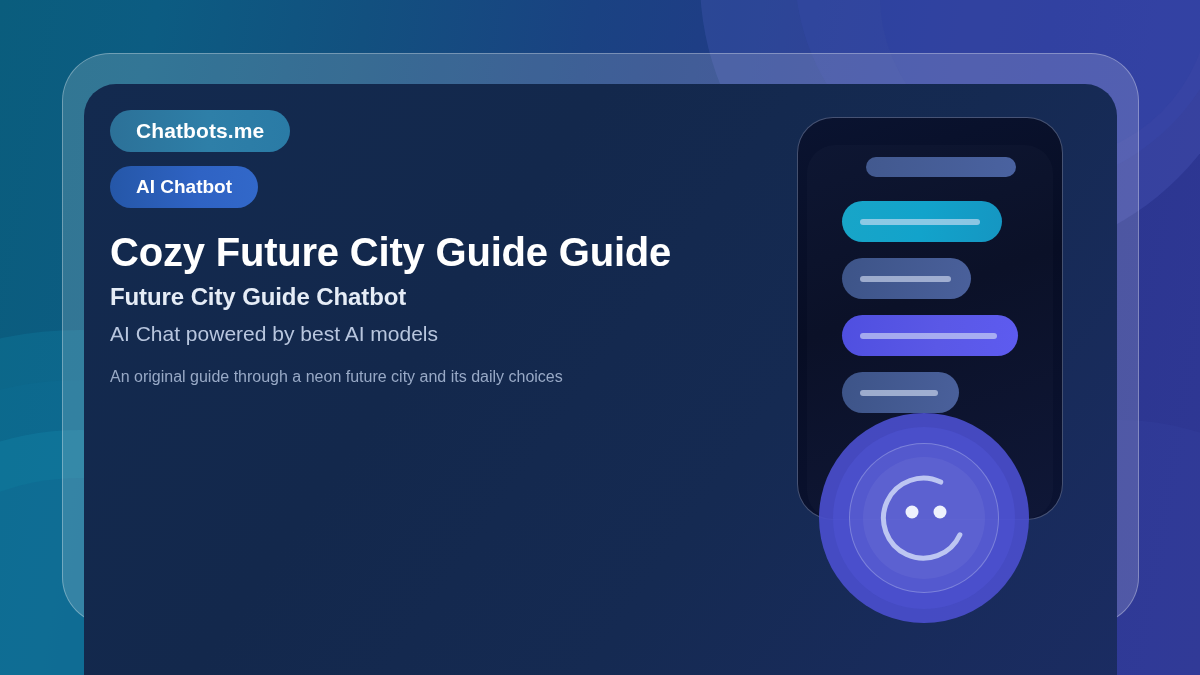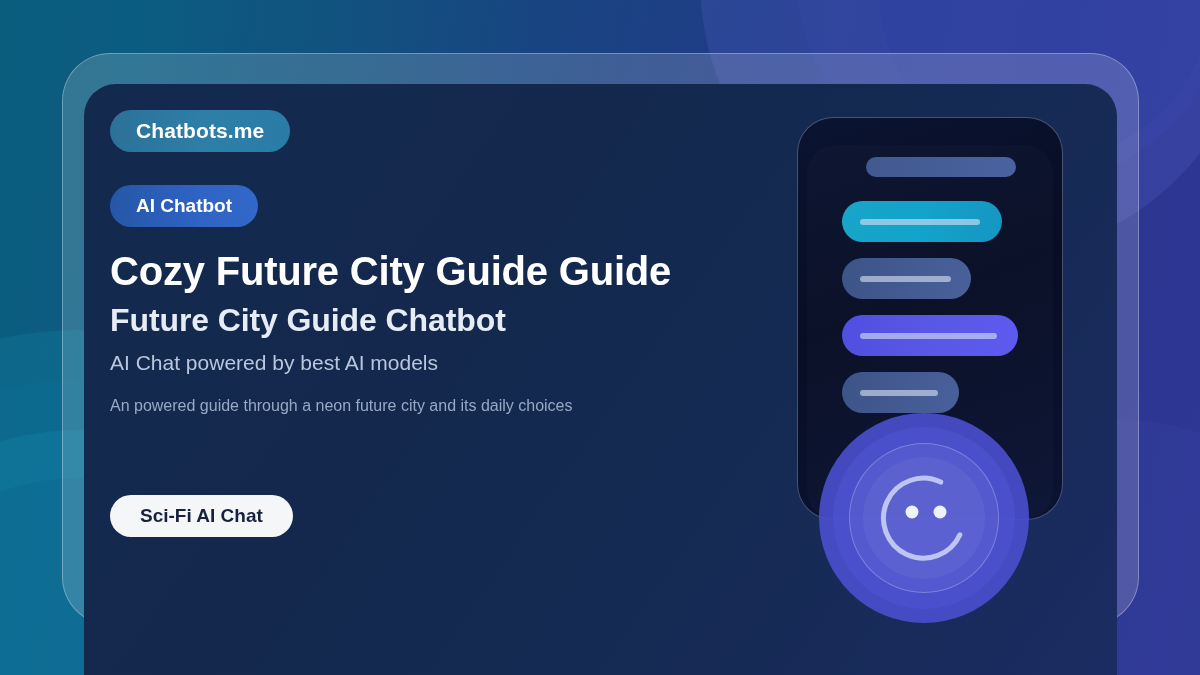--- a/index.html
+++ b/index.html
@@ -72,34 +72,34 @@
     color:#ffffff;
     font-size:21px;
     letter-spacing:0.1px;
     margin-top:4px;
   }
   .pill-tag {
     height:42px; padding:0 26px;
     background:linear-gradient(90deg,#2557a8 0%,#2f63c4 60%,#3268c9 100%);
     color:#ffffff;
     font-size:19px;
-    margin-top:33px;
+    margin-top:14px;
   }
 
   .h1 {
     margin-top:22px;
     font-size:40px;
     font-weight:bold;
     color:#ffffff;
     letter-spacing:-0.2px;
     line-height:1.12;
   }
   .h2 {
     margin-top:8px;
-    font-size:32px;
+    font-size:24px;
     font-weight:bold;
     color:#e5ecf6;
     letter-spacing:-0.1px;
     line-height:1.15;
   }
   .sub1 {
     margin-top:12px;
     font-size:21px;
     color:#b8c6de;
     font-weight:400;
@@ -201,24 +201,23 @@
     <div>
       <div class="pill pill-tag">AI Chatbot</div>
     </div>
 
     <div class="h1">Cozy Future City Guide Guide</div>
 
     <div class="h2">Future City Guide Chatbot</div>
 
     <div class="sub1">AI Chat powered by best AI models</div>
 
-    <div class="sub2">An powered guide through a neon future city and its daily choices</div>
+    <div class="sub2">An original guide through a neon future city and its daily choices</div>
   </div>
 
-  <div class="pill pill-cta">Sci-Fi AI Chat</div>
 
   <div class="phone">
     <div class="phone-inner">
       <div class="bubble b0"></div>
       <div class="bubble b1">
         <div class="line"></div>
       </div>
       <div class="bubble b2">
         <div class="line"></div>
       </div>

